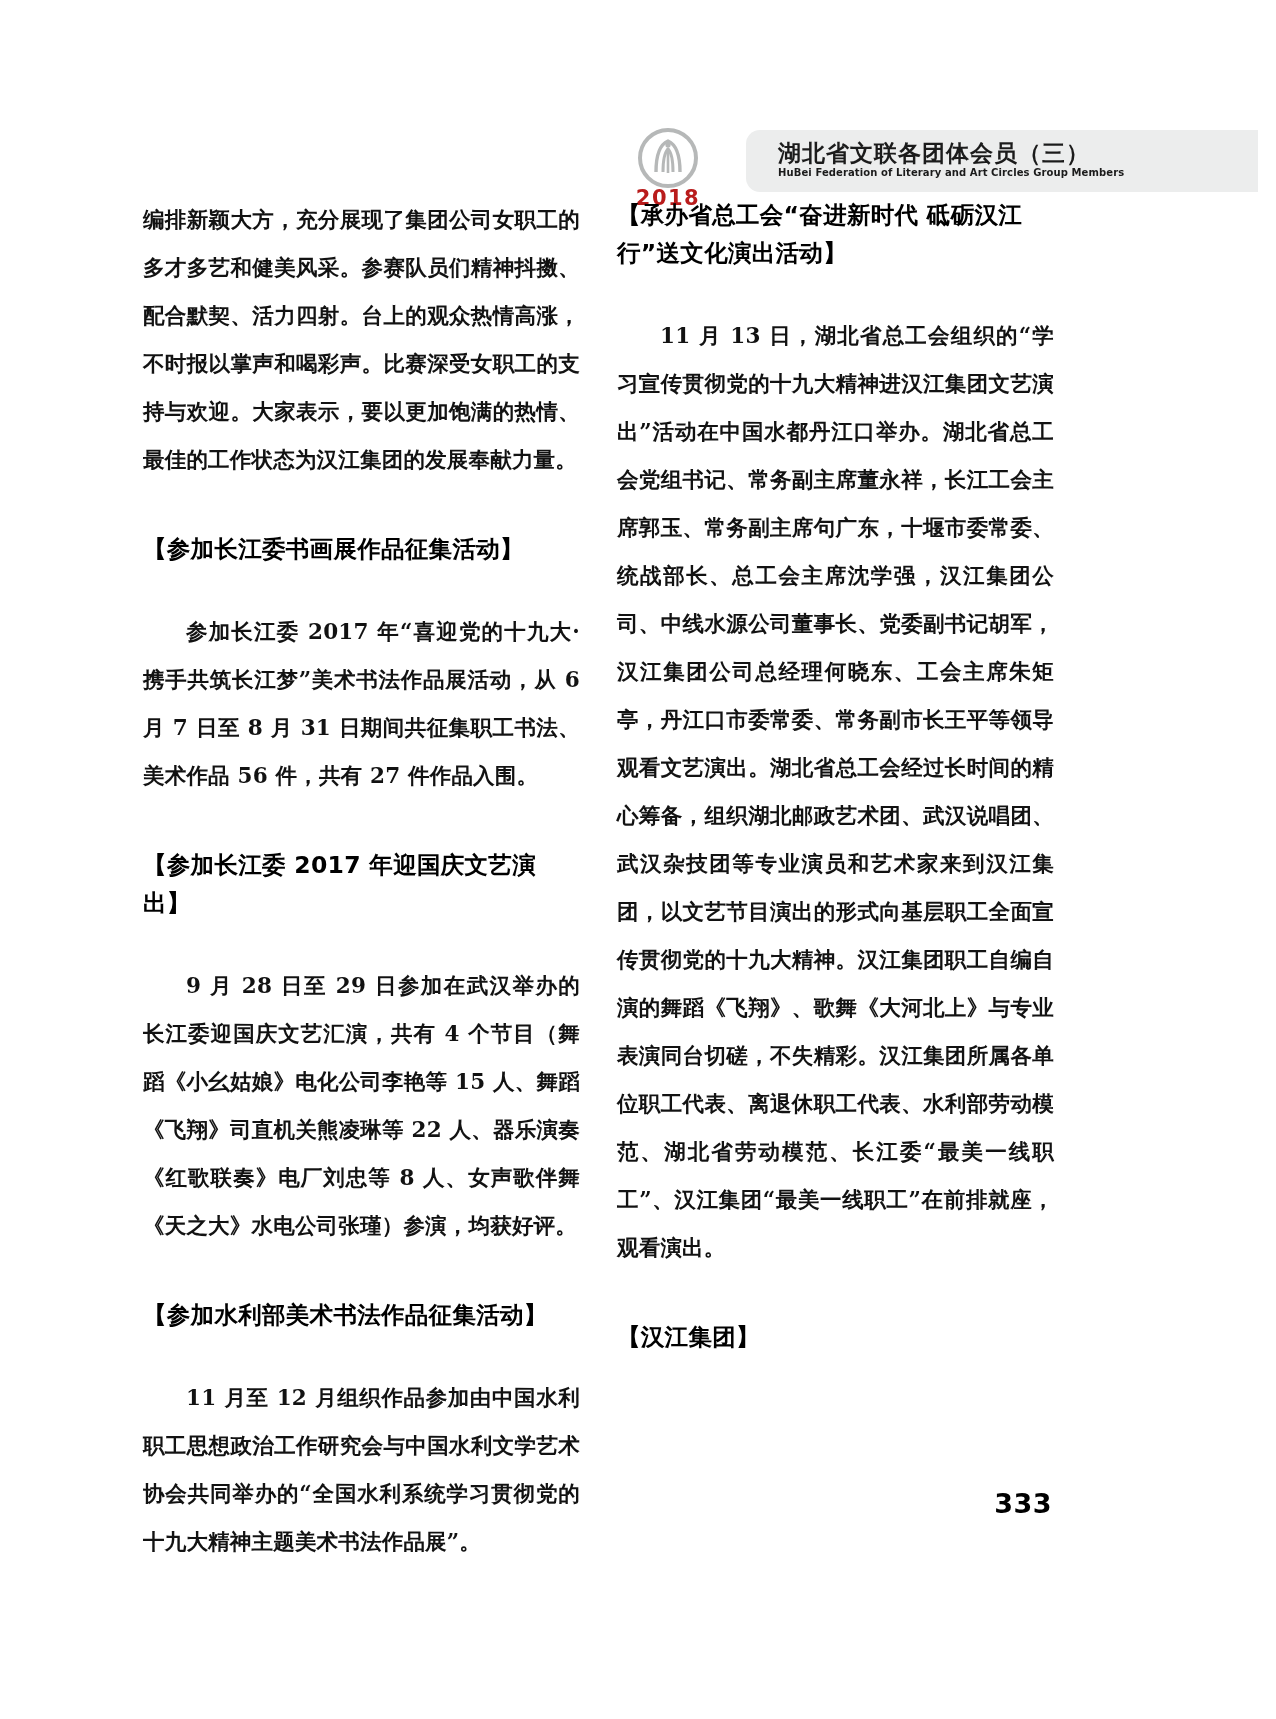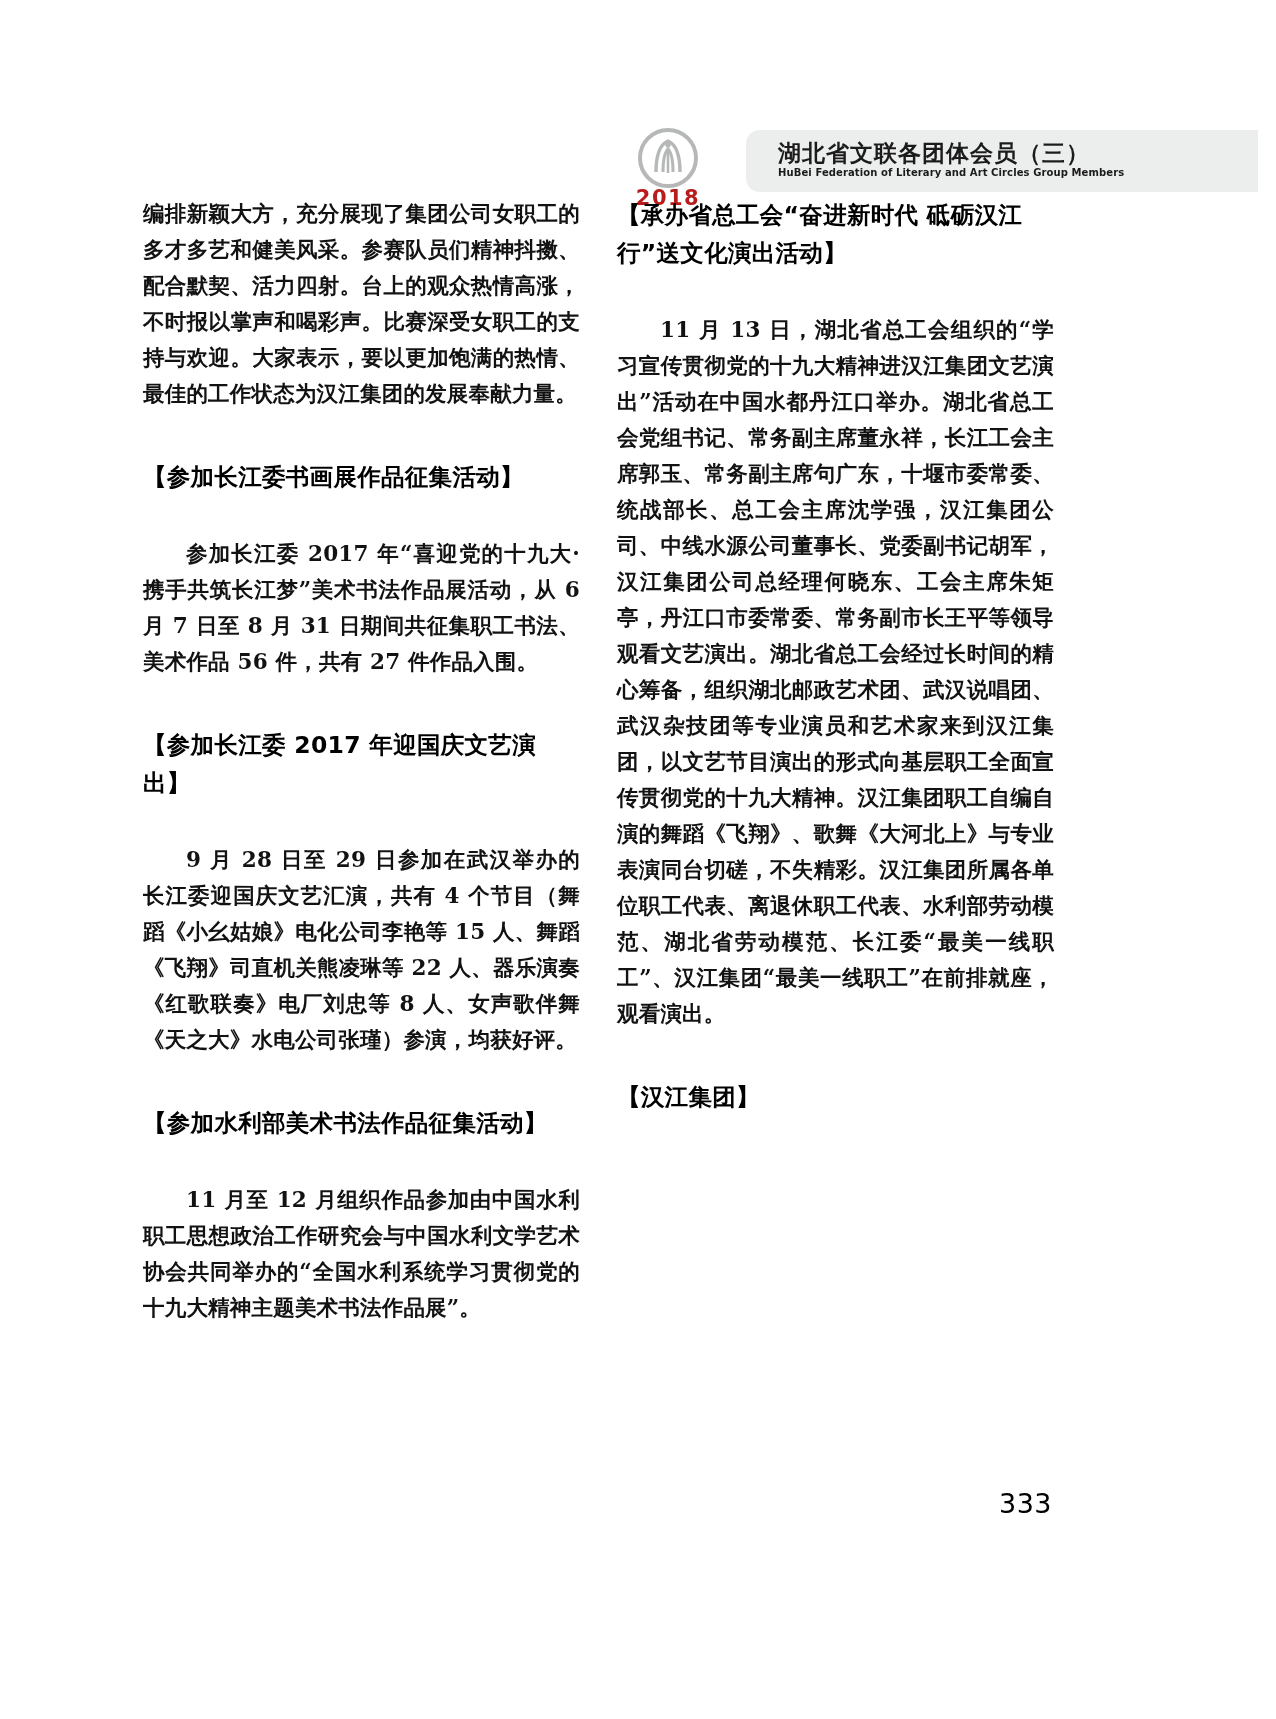--- a/index.html
+++ b/index.html
@@ -101,21 +101,21 @@
     top: 196px;
     width: 437px;
   }
   .col-left  { left: 143px; }
   .col-right { left: 617px; }
 
   .para {
     font-family: "DejaVu Serif", "Liberation Serif", serif;
     font-size: 21.5px;
     font-weight: bold;
-    line-height: 36px;
+    line-height: 48px;
     text-align: justify;
     text-justify: inter-ideograph;
     margin: 0 0 0 0;
     color: #121212;
     letter-spacing: 0.2px;
   }
   .para.indent { text-indent: 2em; margin-top: 32px; }
 
   .heading {
     font-family: "DejaVu Sans", "Liberation Sans", sans-serif;
@@ -132,21 +132,21 @@
 
   
   .page-number {
     position: absolute;
     left: 0;
     top: 1488px;
     width: 1052px;
     text-align: right;
     font-family: "DejaVu Sans", "Liberation Sans", sans-serif;
     font-size: 27px;
-    font-weight: normal;
+    font-weight: bold;
     color: #000000;
     letter-spacing: 0.5px;
   }
 </style>
 </head>
 <body>
 
 <div class="page">
 
   <div class="header">

